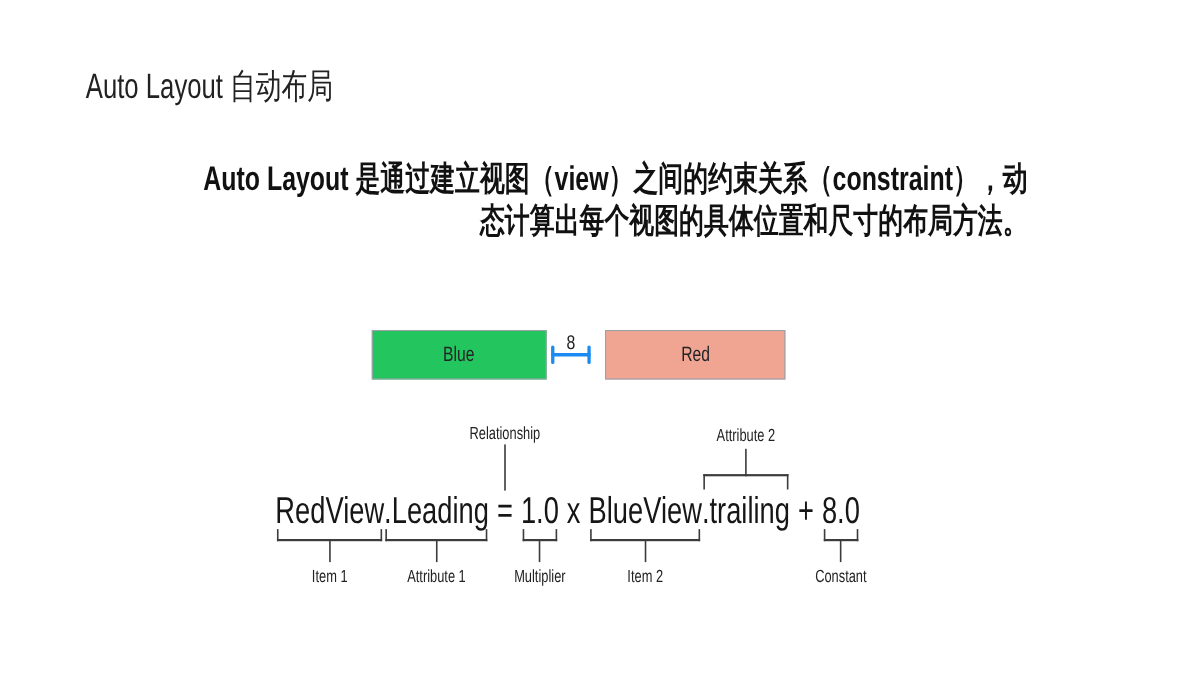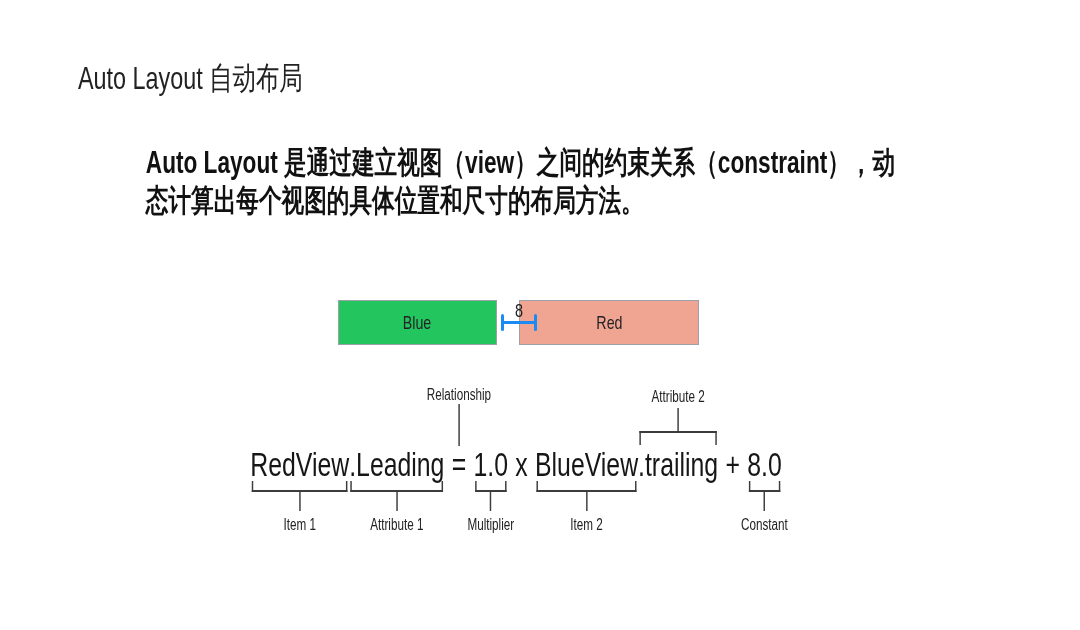--- a/index.html
+++ b/index.html
@@ -7,35 +7,35 @@
     position:relative;width:1080px;height:630px;background:#ffffff;overflow:hidden;
     font-family:"Liberation Sans","DejaVu Sans",sans-serif;color:#1b1b1d;border-radius:30px;
   }
   
   .title{
     position:absolute;left:78px;top:62px;font-size:32px;font-weight:500;
     line-height:32px;white-space:nowrap;color:#222;
     transform:scaleX(0.73);transform-origin:left center;
   }
   
-  .intro{position:absolute;left:0;right:0;top:144px;text-align:left;}
+  .intro{position:absolute;left:0;right:0;top:144px;text-align:right;}
   .intro-line{
     display:block;font-size:31px;font-weight:700;line-height:38px;color:#111;
     white-space:nowrap;transform:scaleX(0.73);transform-origin:center;
   }
   
   .view-box{
     position:absolute;top:300px;height:45px;border:1.5px solid #9aa2a8;
     box-sizing:border-box;display:flex;align-items:center;justify-content:center;
   }
   .view-box .box-label{
     font-size:19px;color:#242426;transform:scaleX(0.75);transform-origin:center;
   }
   .box-blue{left:338px;width:159px;}
-  .box-red{left:519px;width:180px;}
+  .box-red{left:550px;width:164px;}
   .conn{position:absolute;background:#1b8af2;}
   .conn-line{left:501px;top:321px;width:36px;height:3px;border-radius:1.5px;}
   .conn-cap{top:314px;width:3px;height:17px;border-radius:1.5px;}
   .cap-l{left:501px;} .cap-r{left:534px;}
   .spacing-label{
     position:absolute;left:519px;top:301px;transform:translateX(-50%) scaleX(0.8);
     font-size:18px;color:#222;
   }
   
   .eq-row{

